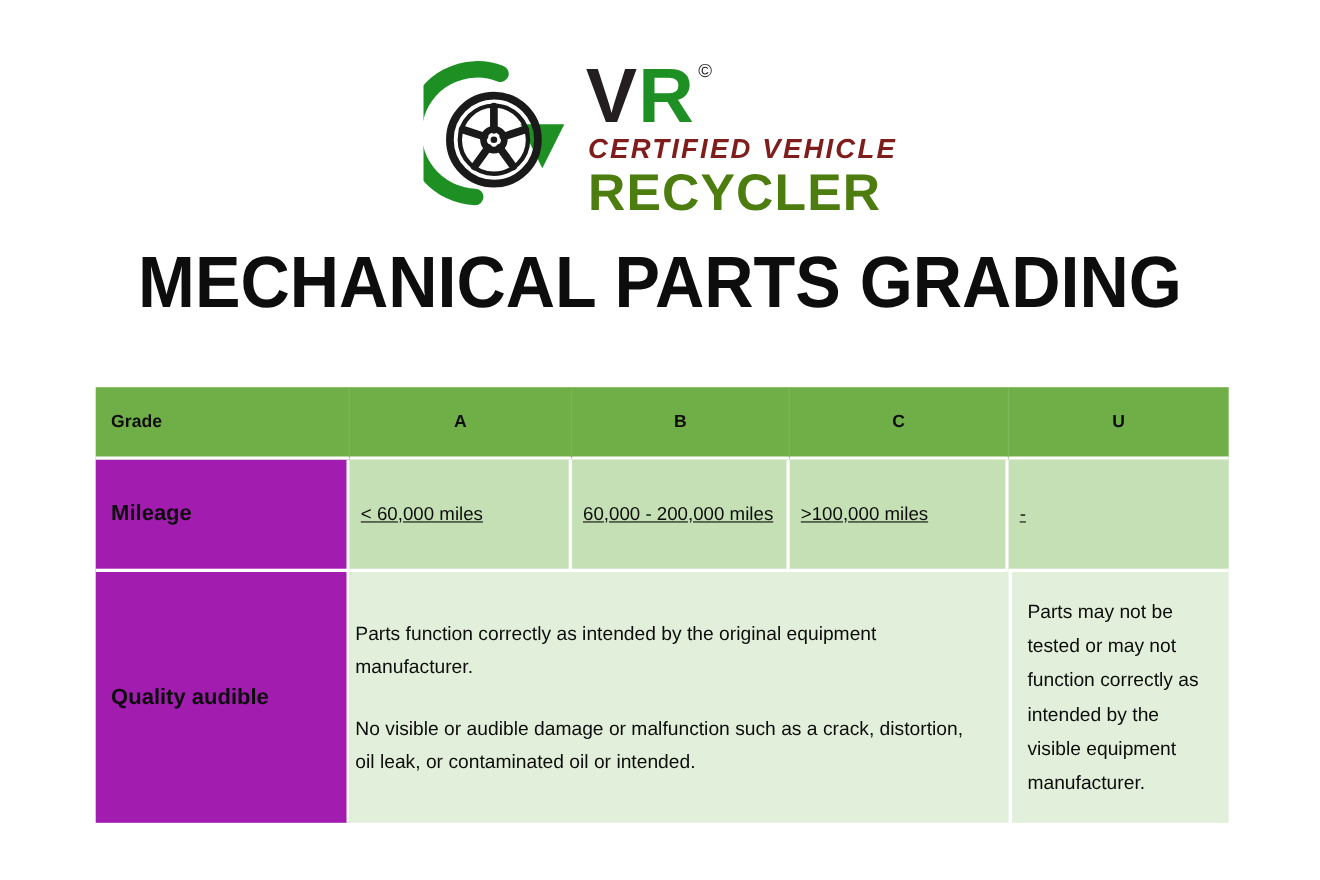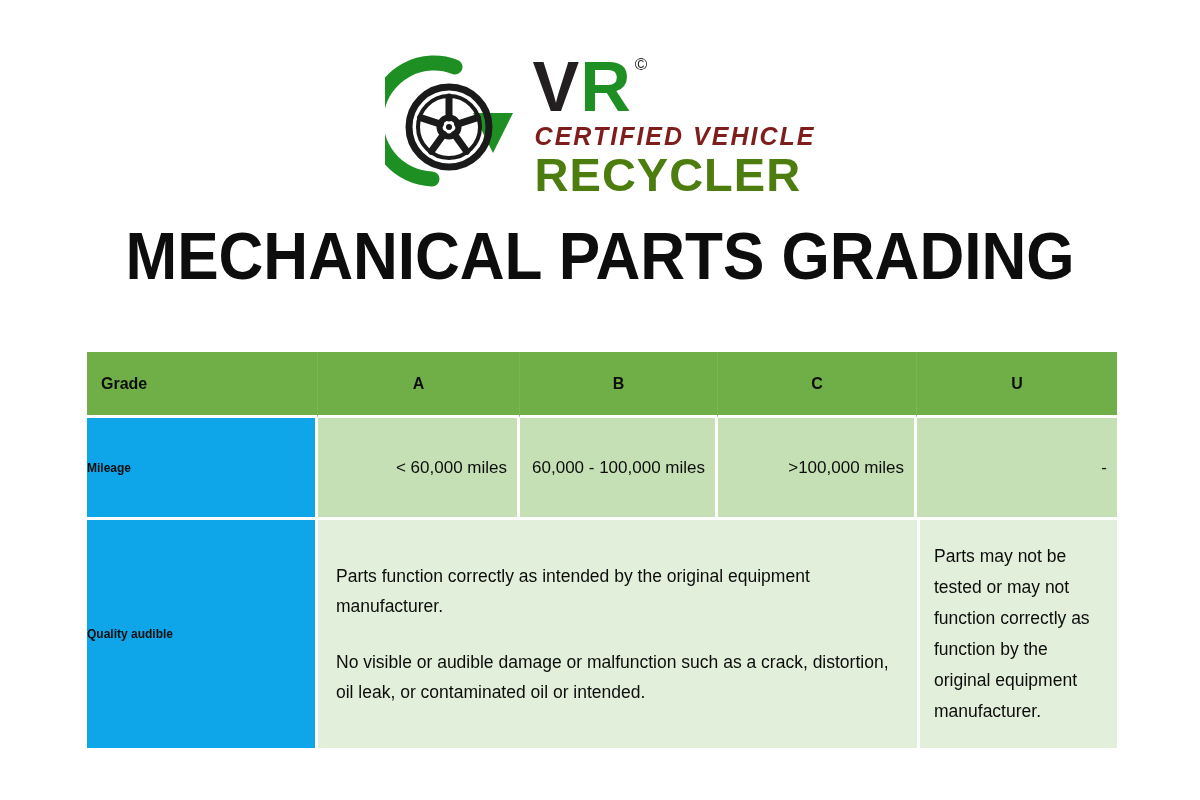--- a/index.html
+++ b/index.html
@@ -115,49 +115,51 @@
     border-bottom: 3px solid #ffffff;
   }
   .hdr.first {
     text-align: left;
     padding-left: 14px;
   }
   .hdr.last { border-right: none; }
 
   
   .rowlabel {
-    background: #0ea5e9;
-    font-weight: bold;
-    font-size: 12px;
-    text-align: left;
+    background: #a21caf;
+    font-weight: bold;
+    font-size: 20px;
+    text-align: left;
+    padding-left: 14px;
     border-right: 3px solid #ffffff;
     border-bottom: 3px solid #ffffff;
   }
   .rowlabel.bottom { border-bottom: none; }
 
   
   .mileage-cell {
     background: #c5e0b4;
     height: 102px;
-    text-align: right;
+    text-align: left;
     font-size: 17px;
     line-height: 1.85;
     padding: 6px 10px;
     border-right: 3px solid #ffffff;
     border-bottom: 3px solid #ffffff;
+    text-decoration: underline;
   }
   .mileage-cell.last { border-right: none; }
 
   
   .quality-cell {
     background: #e2efda;
     height: 228px;
     font-size: 17.5px;
     line-height: 1.72;
-    padding: 18px 22px 18px 18px;
+    padding: 18px 22px 18px 5px;
     text-align: left;
     vertical-align: top;
   }
   .quality-cell p { margin: 0; }
   .quality-cell p + p { margin-top: 25px; }
 
   .quality-cell.u-cell {
     border-left: 3px solid #ffffff;
     padding: 14px 14px 14px 14px;
     line-height: 1.78;
@@ -231,32 +233,32 @@
         <td class="hdr first">Grade</td>
         <td class="hdr">A</td>
         <td class="hdr">B</td>
         <td class="hdr">C</td>
         <td class="hdr last">U</td>
       </tr>
 
       <tr>
         <td class="rowlabel">Mileage</td>
         <td class="mileage-cell">&lt; 60,000 miles</td>
-        <td class="mileage-cell">60,000 - 100,000 miles</td>
+        <td class="mileage-cell">60,000 - 200,000 miles</td>
         <td class="mileage-cell">&gt;100,000 miles</td>
         <td class="mileage-cell last">-</td>
       </tr>
 
       <tr>
         <td class="rowlabel bottom">Quality audible</td>
         <td class="quality-cell" colspan="3">
           <p>Parts function correctly as intended by the original equipment manufacturer.</p>
           <p>No visible or audible damage or malfunction such as a crack, distortion, oil leak, or contaminated oil or intended.</p>
         </td>
         <td class="quality-cell u-cell">
-          <p>Parts may not be tested or may not function correctly as function by the original equipment manufacturer.</p>
+          <p>Parts may not be tested or may not function correctly as intended by the visible equipment manufacturer.</p>
         </td>
       </tr>
 
     </tbody>
   </table>
 
 </div>
 
 </body></html>

